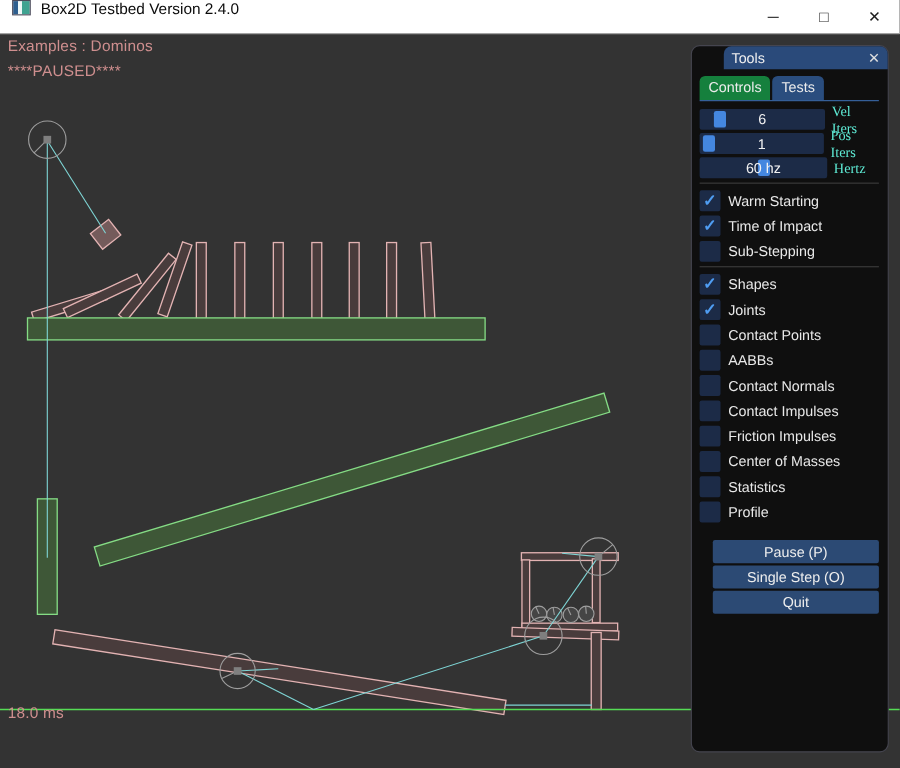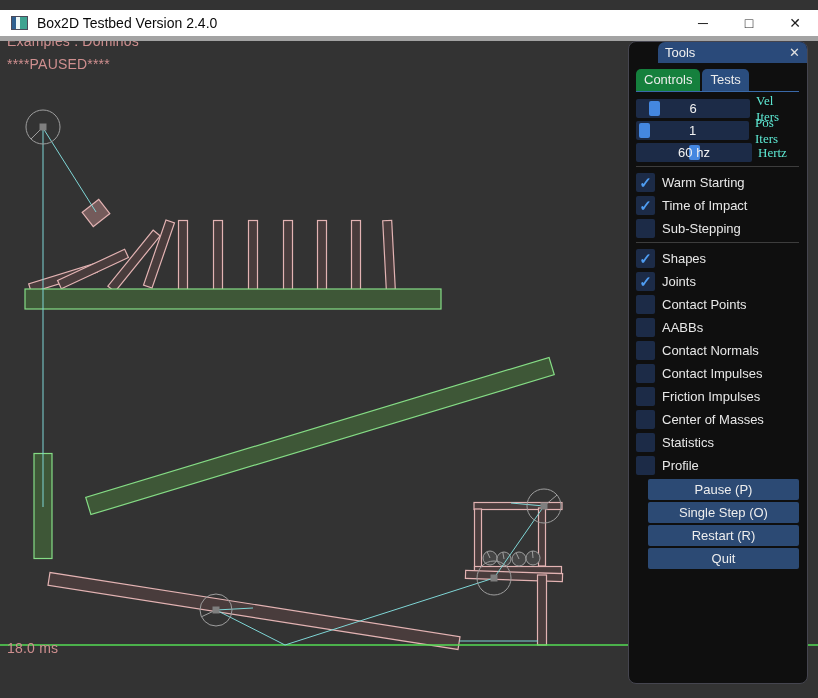--- a/index.html
+++ b/index.html
@@ -1,21 +1,21 @@
 <!DOCTYPE html>
 <html><head>
 <meta charset="utf-8">
 <style>
   * { box-sizing: border-box; margin: 0; padding: 0; }
   html,body { width:818px; height:698px; overflow:hidden; }
   body { background:#333333; font-family:"Liberation Sans", sans-serif; position:relative; }
 
   
   .titlebar { position:absolute; left:0; top:0; width:818px; height:31px; background:#ffffff;
-              display:flex; align-items:center; border-bottom:5px solid #a3a3a3; z-index:30;margin-top:10px; }
+              display:flex; border-bottom:1px solid #a3a3a3; z-index:30; }
   .app-icon { width:17px; height:14px; margin-left:11px; border:1px solid #4a4a5a;
               background:linear-gradient(90deg,#2e5f8f 0 28%,#eef7f7 28% 55%,#3fa391 55% 100%); }
   .app-title { font-size:14px; color:#0a0a0a; margin-left:9px; }
   .winbtns { margin-left:auto; display:flex; height:100%; }
   .winbtn { width:46px; height:100%; display:flex; align-items:center; justify-content:center;
             color:#1d1d1d; font-size:14px; cursor:default; }
 
   
   .ov { position:absolute; left:7px; font-size:14px; color:#cf8f8f; z-index:5; letter-spacing:.2px; }
   .ov-example { top:33px; }
@@ -44,21 +44,21 @@
   .sval { position:absolute; left:0; right:0; top:0; bottom:0; text-align:center; line-height:19px; color:#f2f2f2; }
   .slabel { margin-left:6px; color:#5eead4;font-family:Liberation Serif, serif; }
 
   .sep { height:1px; background:#3d3d3d; margin:4px 0 6px 0; }
   .crow { display:flex; align-items:center; height:19px; margin-bottom:4px; }
   .cbox { width:19px; height:19px; background:#1c2b47; border-radius:2px; display:flex;
           align-items:center; justify-content:center; cursor:default; }
   .check { color:#4f9df2; font-size:15px; font-weight:bold; line-height:1; }
   .clabel { margin-left:7px; color:#e8e8e8; }
 
-  .btns { margin-top:4px;padding-left:12px; }
+  .btns { margin-top:16px;padding-left:12px; }
   .panel-btn { display:block; width:100%; height:21px; margin-bottom:2px; background:#2c4a74;
                border:none; border-radius:2px; color:#eeeeee; font-size:13px;
                font-family:"Liberation Sans", sans-serif; cursor:default; }
 </style>
 </head>
 <body>
 
 <svg class="scene" width="818" height="698">
     <rect x="178.5" y="220.5" width="9" height="69" fill="#493c3c" stroke="#e3b3b3" stroke-width="1.2" transform="rotate(0 183 255)"></rect>
     <rect x="213.5" y="220.5" width="9" height="69" fill="#493c3c" stroke="#e3b3b3" stroke-width="1.2" transform="rotate(0 218 255)"></rect>
@@ -219,17 +219,16 @@
           <span class="clabel">Statistics</span>
         </div>
         <div class="crow">
           <div class="cbox"></div>
           <span class="clabel">Profile</span>
         </div>
       </div>
     <div class="btns">
         <button class="panel-btn">Pause (P)</button>
         <button class="panel-btn">Single Step (O)</button>
-        <button class="panel-btn">Restart (R)</button>
         <button class="panel-btn">Quit</button>
       </div>
   </div>
 </div>
 
 </body></html>

